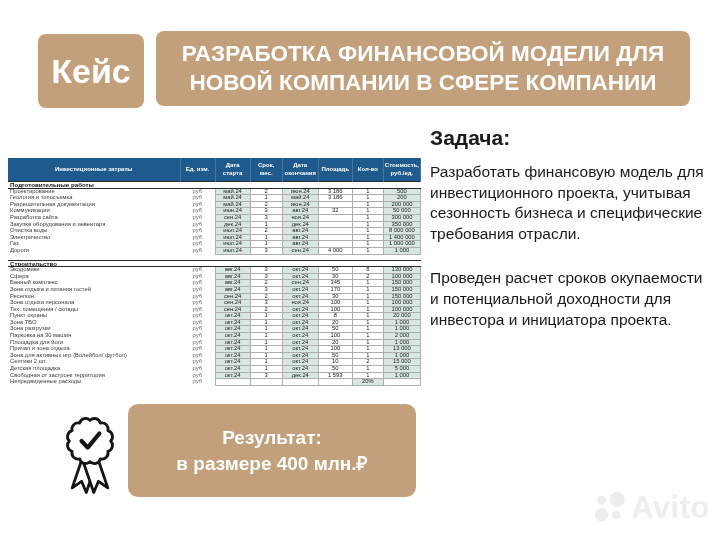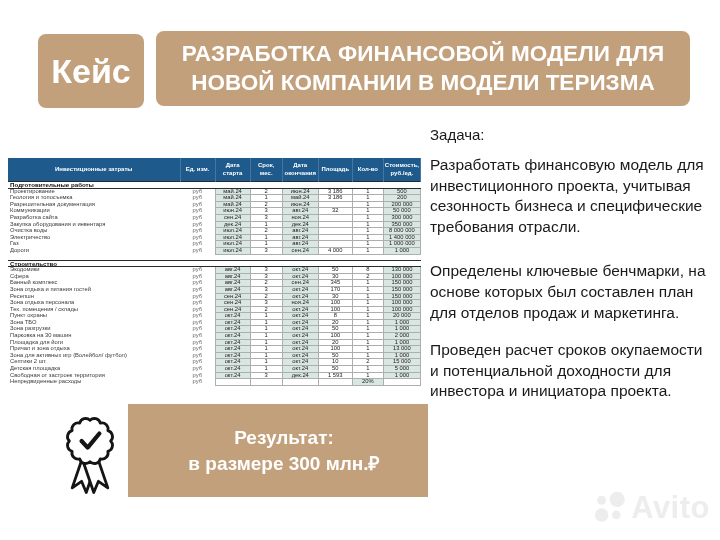--- a/index.html
+++ b/index.html
@@ -22,45 +22,45 @@
   table.inv td{height:5.6px;line-height:5.6px;padding:0 2px;white-space:nowrap;overflow:hidden;font-size:5.8px;}
   td.box{border:1px solid #aeaeae;text-align:center;}
   td.teal{background:#d8e7e1;}
   td.c0{text-align:left;color:#3a3a3a;}
   td.c1{text-align:center;color:#666;border:none;}
   tr.section td{font-weight:bold;color:#111;font-size:6.2px;border-top:1px solid #2a2a2a;border-bottom:1px solid #2a2a2a;}
   tr.spacer td{height:5px;border:none;background:#fff;}
 
   
   .right-col{position:absolute;left:430px;top:126px;width:282px;color:#1a1a1a;}
-  .right-col h3{margin:0 0 12px 0;font-size:15px;font-weight:normal;}
+  .right-col h3{margin:0 0 12px 0;font-size:21px;font-weight:bold;}
   .right-col p{margin:0 0 17px 0;font-size:15.5px;line-height:1.33;}
   .done-block{margin-top:24px;}
 
   
   .award{position:absolute;left:60px;top:412px;}
   .result-box{position:absolute;left:128px;top:404px;width:288px;height:93px;
-    background:#c3a07c;border-radius:0;display:flex;flex-direction:column;align-items:center;justify-content:center;
-    color:#fff;font-weight:bold;font-size:19px;line-height:1.35;text-align:center;padding-left:12px;}
+    background:#c3a07c;border-radius:10px;display:flex;flex-direction:column;align-items:center;justify-content:center;
+    color:#fff;font-weight:bold;font-size:19px;line-height:1.35;text-align:center;}
 
   
   .watermark{position:absolute;right:10px;bottom:14px;display:flex;align-items:center;gap:0;}
   .watermark .wm-text{font-weight:bold;font-size:31px;color:#ededed;letter-spacing:0.5px;}
 </style>
 </head>
 <body>
 
 <div class="slide">
 
   <div class="case-badge">
     <span>Кейс</span>
   </div>
   <div class="title-banner">
     <span>РАЗРАБОТКА ФИНАНСОВОЙ МОДЕЛИ ДЛЯ</span>
-    <span>НОВОЙ КОМПАНИИ В МОДЕЛИ ТЕРИЗМА</span>
+    <span>НОВОЙ КОМПАНИИ В СФЕРЕ КОМПАНИИ</span>
   </div>
 
   <div class="sheet">
     <table class="inv">
       <colgroup>
         <col style="width:41.7%">
           <col style="width:8.5%">
           <col style="width:8.5%">
           <col style="width:7.8%">
         <col style="width:8.7%">
@@ -371,38 +371,37 @@
             <td class="c7 box"></td>
           </tr>
         </tbody>
     </table>
   </div>
 
   <div class="right-col">
     <h3>Задача:</h3>
     <p>Разработать финансовую модель для инвестиционного проекта, учитывая сезонность бизнеса и специфические требования отрасли.</p>
     <div class="done-block">
-      <p>Определены ключевые бенчмарки, на основе которых был составлен план для отделов продаж и маркетинга.</p>
       <p>Проведен расчет сроков окупаемости и потенциальной доходности для инвестора и инициатора проекта.</p>
     </div>
   </div>
 
   <div class="award">
     <svg width="60" height="88" viewBox="0 0 64 92">
       <g fill="#ffffff" stroke="#151515" stroke-width="3" stroke-linejoin="round">
         <path d="M25 45 L13 80 L23 73 L28 85 L40 50 Z"></path>
         <path d="M39 45 L51 80 L41 73 L36 85 L24 50 Z"></path>
         <path d="M54 30 A6.5 6.5 0 0 1 51.05 41 A6.5 6.5 0 0 1 43 49.05 A6.5 6.5 0 0 1 32 52 A6.5 6.5 0 0 1 21 49.05 A6.5 6.5 0 0 1 12.95 41 A6.5 6.5 0 0 1 10 30 A6.5 6.5 0 0 1 12.95 19 A6.5 6.5 0 0 1 21 10.95 A6.5 6.5 0 0 1 32 8 A6.5 6.5 0 0 1 43 10.95 A6.5 6.5 0 0 1 51.05 19 A6.5 6.5 0 0 1 54 30 Z"></path>
       </g>
       <path d="M23 30 L29.5 37 L42 22" fill="none" stroke="#151515" stroke-width="4.5" stroke-linecap="round" stroke-linejoin="round"></path>
     </svg>
   </div>
   <div class="result-box">
     <span>Результат:</span>
-    <span>в размере 300 млн.₽</span>
+    <span>в размере 400 млн.₽</span>
   </div>
 
   <div class="watermark">
     <svg width="38" height="36" viewBox="0 0 44 40">
       <circle cx="10" cy="11" r="5.2" fill="#ededed"></circle>
       <circle cx="28" cy="10" r="8.8" fill="#ededed"></circle>
       <circle cx="10" cy="28" r="7.8" fill="#ededed"></circle>
       <circle cx="27" cy="28" r="5" fill="#ededed"></circle>
     </svg>
     <span class="wm-text">Avito</span>

